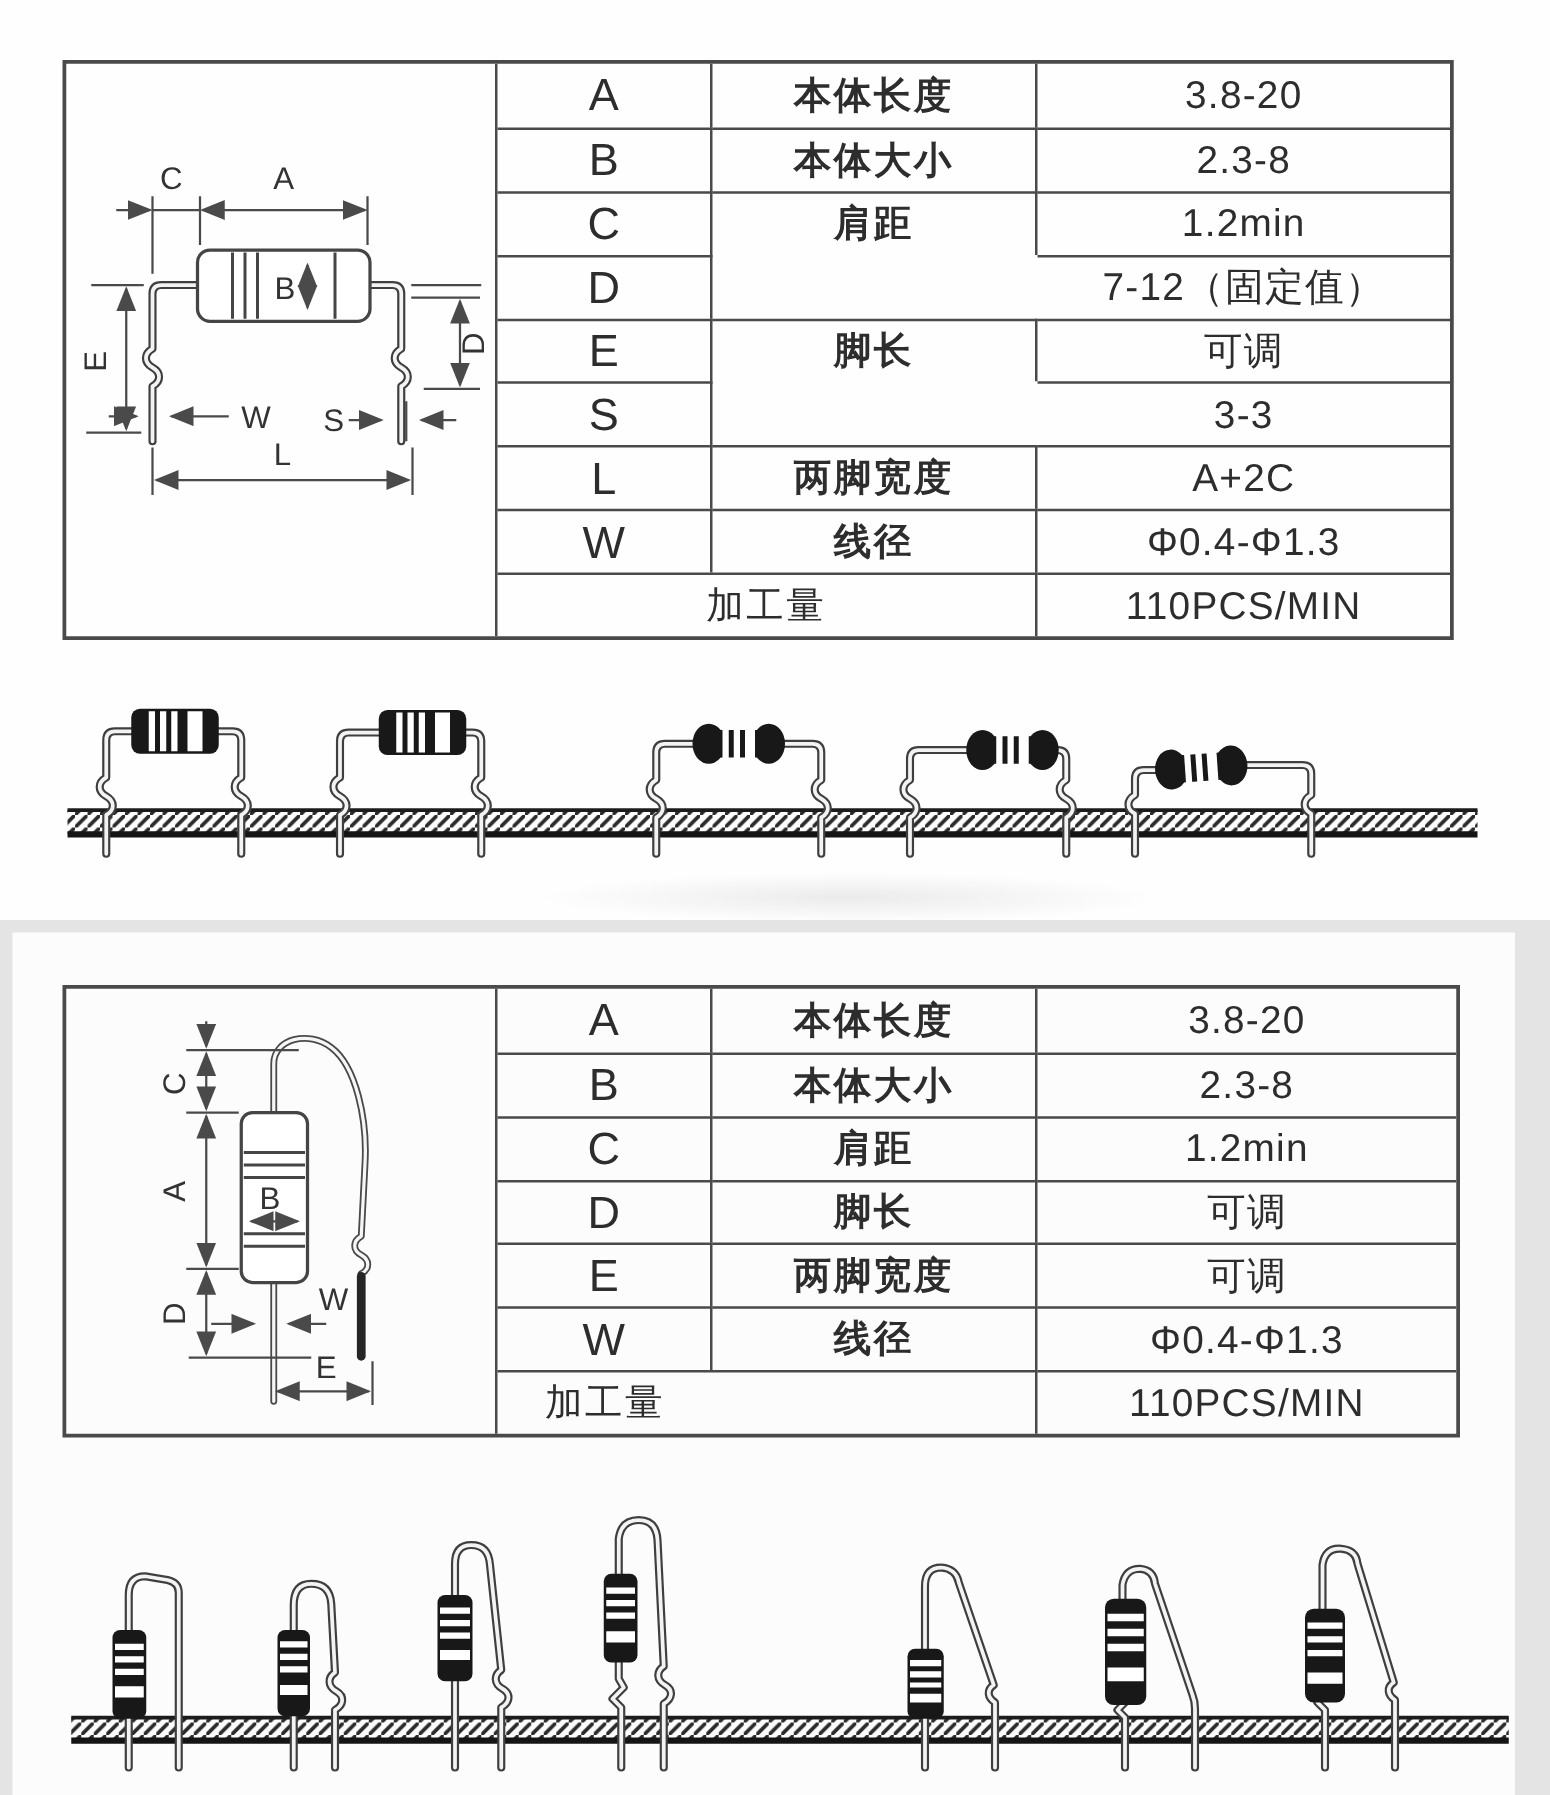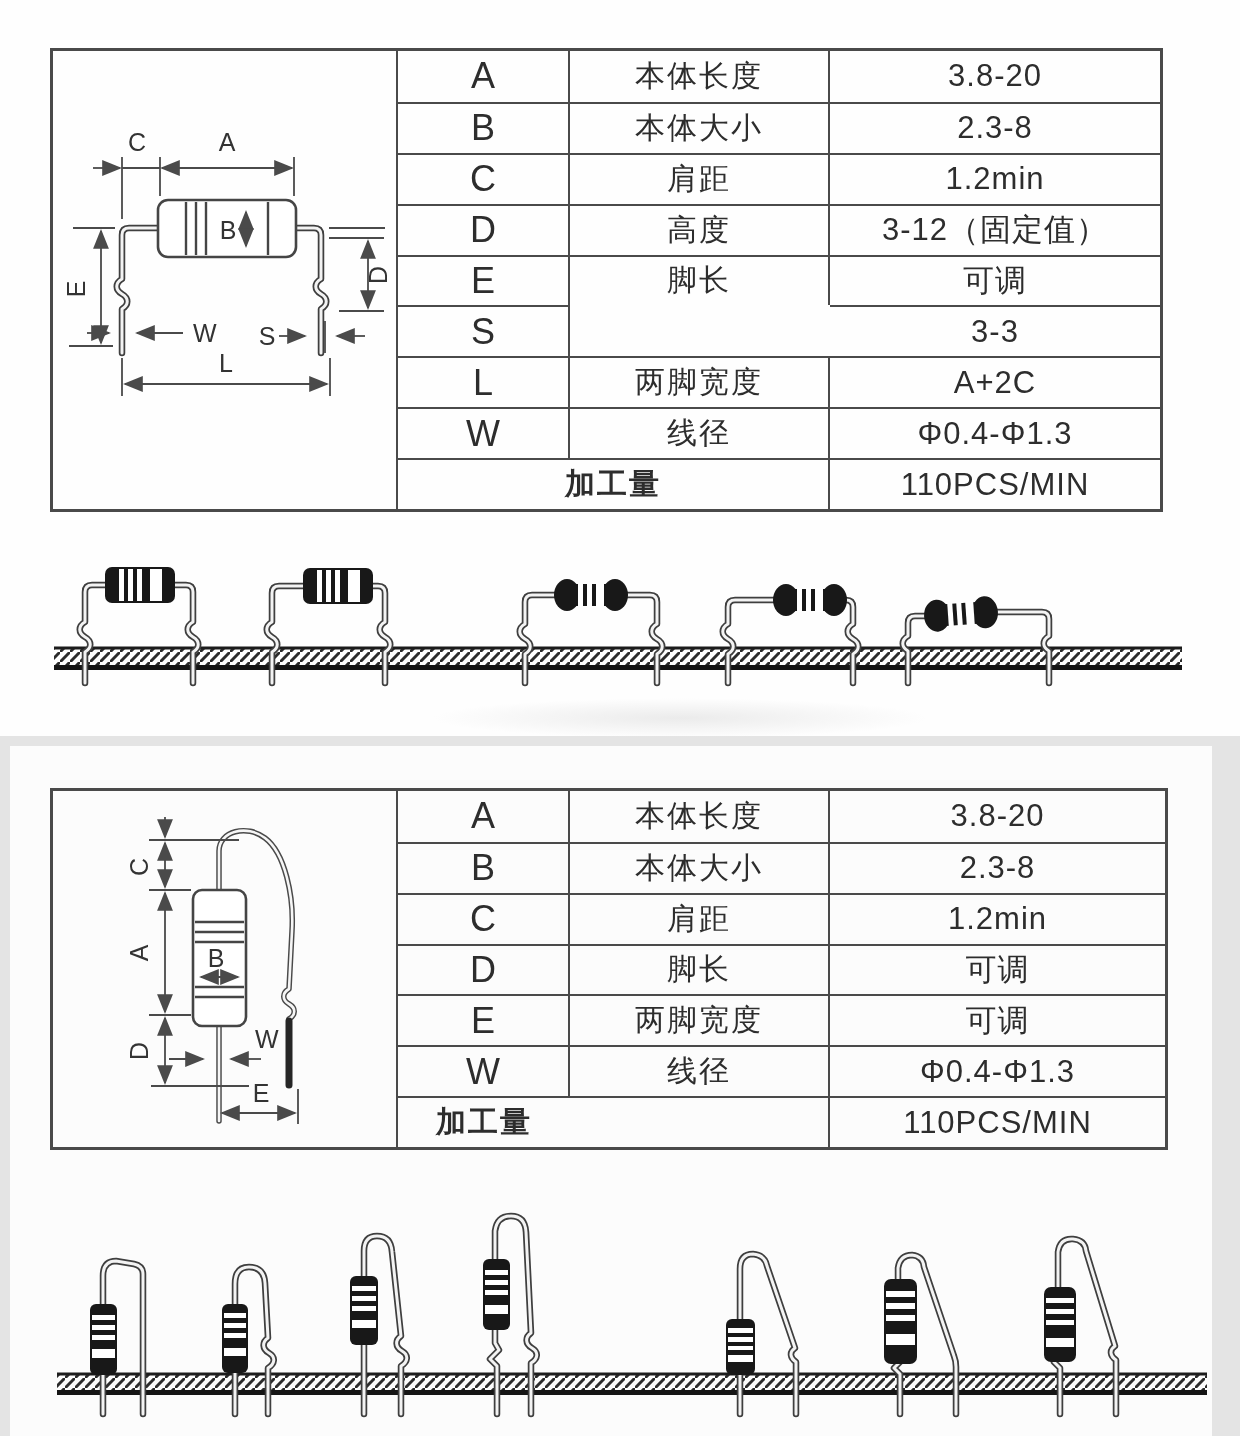--- a/index.html
+++ b/index.html
@@ -13,23 +13,23 @@
             display:grid;grid-template-columns:345px 172px 260px 1fr;}
   #box1{left:50px;top:48px;width:1107px;height:458px;grid-template-rows:repeat(9,1fr);}
   #box2{left:50px;top:788px;width:1112px;height:356px;grid-template-rows:repeat(7,1fr);}
   .diag-cell{grid-column:1;border-right:2px solid #4a4a4a;position:relative;}
   #box1 .diag-cell{grid-row:1/10;}
   #box2 .diag-cell{grid-row:1/8;}
   .cell{display:flex;align-items:center;justify-content:center;border-top:2px solid #4a4a4a;
         color:#2d2d2d;overflow:hidden;white-space:nowrap;}
   .cell.first{border-top:none;}
   .ck{grid-column:2;border-right:2px solid #4a4a4a;font-size:36px;font-weight:400;}
-  .cn{grid-column:3;border-right:2px solid #4a4a4a;font-size:30px;font-weight:400;letter-spacing:2px;}
+  .cn{grid-column:3;border-right:2px solid #4a4a4a;font-size:30px;font-weight:700;letter-spacing:2px;}
   .cv{grid-column:4;font-size:31px;font-weight:400;letter-spacing:1px;}
-  .cf-label{grid-column:2/4;border-right:2px solid #4a4a4a;font-size:30px;font-weight:700;letter-spacing:2px;}
+  .cf-label{grid-column:2/4;border-right:2px solid #4a4a4a;font-size:30px;font-weight:400;letter-spacing:2px;}
   .cf-label.left{justify-content:flex-start;padding-left:38px;}
   .illus{position:absolute;}
   
   .wo{stroke:#3f3f3f;stroke-width:6.5;fill:none;stroke-linejoin:round;stroke-linecap:round;}
   .wi{stroke:#f3f3f3;stroke-width:3;fill:none;stroke-linejoin:round;stroke-linecap:round;}
   .wb{stroke:#262626;stroke-width:7;fill:none;stroke-linecap:round;}
   .dwo{stroke:#4a4a4a;stroke-width:5.5;fill:none;stroke-linejoin:round;stroke-linecap:round;}
   .dwi{stroke:#f6f6f6;stroke-width:2.6;fill:none;stroke-linejoin:round;stroke-linecap:round;}
   .bodyshape{fill:#ffffff;stroke:#454545;stroke-width:2.6;}
   .band{stroke:#454545;stroke-width:2.4;}
@@ -111,22 +111,21 @@
 
   <div class="cell ck">B</div>
   <div class="cell cn">本体大小</div>
   <div class="cell cv">2.3-8</div>
 
   <div class="cell ck">C</div>
   <div class="cell cn">肩距</div>
   <div class="cell cv">1.2min</div>
 
   <div class="cell ck">D</div>
-  <div class="cell cn">高度</div>
-  <div class="cell cv">3-12（固定值）</div>
+  <div class="cell cv">7-12（固定值）</div>
 
   <div class="cell ck">E</div>
   <div class="cell cn">脚长</div>
   <div class="cell cv">可调</div>
 
   <div class="cell ck">S</div>
   <div class="cell cv">3-3</div>
 
   <div class="cell ck">L</div>
   <div class="cell cn">两脚宽度</div>

